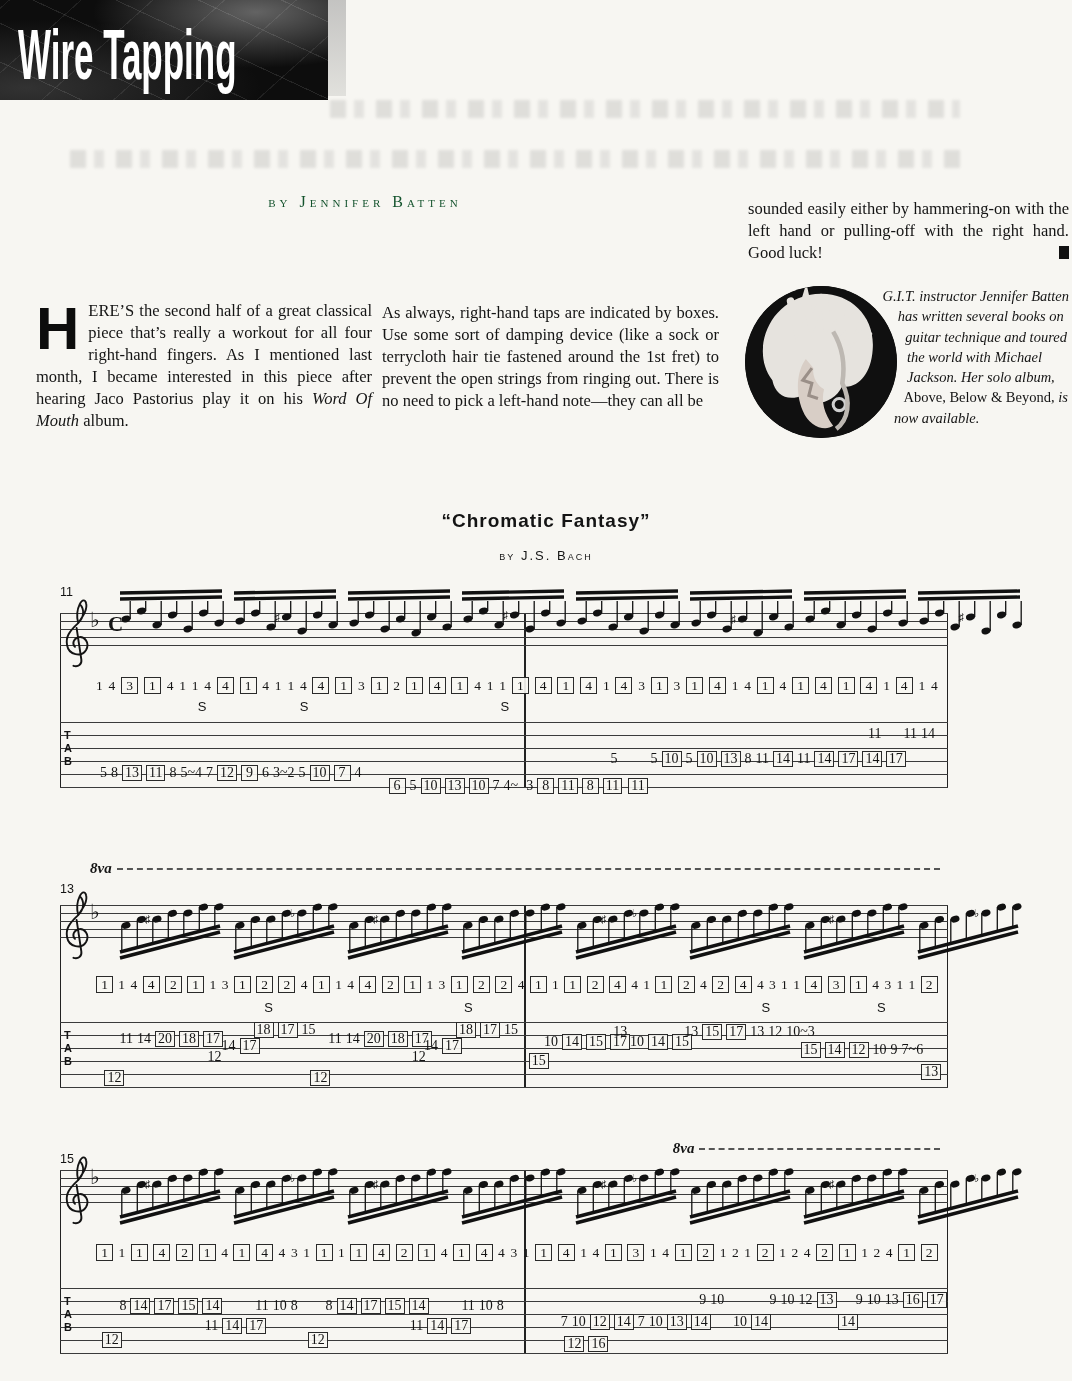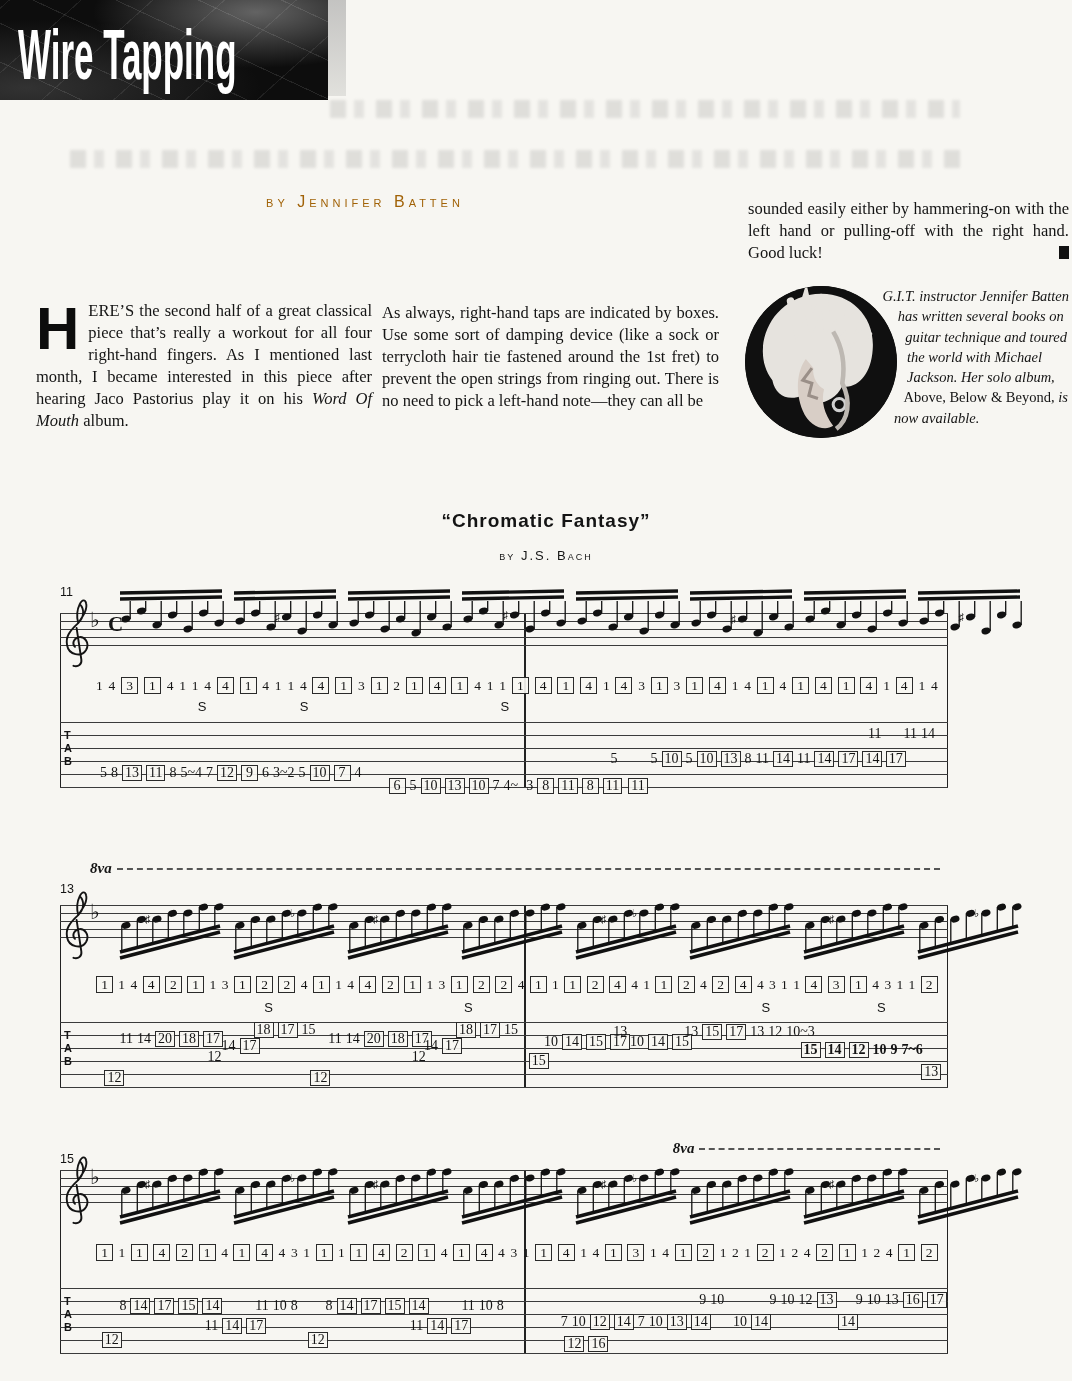--- a/index.html
+++ b/index.html
@@ -21,22 +21,22 @@
      background:linear-gradient(180deg,#9a9a9a,#cfcfcb);opacity:.55;}
   .ghost{position:absolute;height:18px;opacity:.13;filter:blur(1.6px);
      background:repeating-linear-gradient(90deg,#444 0 16px,transparent 16px 24px,#666 24px 34px,transparent 34px 46px);}
   .ghost.g1{left:330px;top:100px;width:630px;}
   .ghost.g2{left:70px;top:150px;width:890px;}
 
   
   .title-block{position:absolute;left:50px;top:180px;width:630px;text-align:center;}
   .title-block h1{margin:0;font-family:"Liberation Sans",sans-serif;font-weight:bold;
      font-size:34px;letter-spacing:-.5px;color:#0c0c0c;}
-  .byline{margin-top:13px;font-family:Liberation Sans, sans-serif;font-size:16px;
-     font-variant:small-caps;letter-spacing:4px;color:#a16207;}
+  .byline{margin-top:13px;font-family:Liberation Serif, serif;font-size:16px;
+     font-variant:small-caps;letter-spacing:4px;color:#14532d;}
   .col p{margin:0;font-size:16.5px;line-height:1.33;text-align:justify;}
   .colL{position:absolute;left:36px;top:300px;width:336px;}
   .colM{position:absolute;left:382px;top:302px;width:337px;}
   .colR{position:absolute;left:748px;top:198px;width:321px;}
   .dropcap{float:left;font-family:"Liberation Sans",sans-serif;font-weight:bold;
      font-size:60px;line-height:.82;padding:4px 9px 0 0;color:#0c0c0c;}
   .endmark{float:right;width:10px;height:13px;background:#111;margin:4px 0 0 8px;}
   .bio{position:absolute;left:745px;top:286px;width:330px;font-style:italic;
      font-size:14.5px;line-height:1.4;}
   .photo{float:left;width:152px;height:152px;border-radius:50%;overflow:hidden;
@@ -602,21 +602,21 @@
           <div class="tabgroup" style="left: 28.2%; top: 48px;"><span class="tok boxed">12</span></div>
           <div class="tabgroup" style="left: 30.2%; top: 9px;"><span class="tok">11</span><span class="tok">14</span><span class="tok boxed">20</span><span class="tok boxed">18</span><span class="tok boxed">17</span></div>
           <div class="tabgroup" style="left: 39.6%; top: 27px;"><span class="tok">12</span></div>
           <div class="tabgroup" style="left: 41%; top: 16px;"><span class="tok">14</span><span class="tok boxed">17</span></div>
           <div class="tabgroup" style="left: 44.6%; top: 0px;"><span class="tok boxed">18</span><span class="tok boxed">17</span><span class="tok">15</span></div>
           <div class="tabgroup" style="left: 52.8%; top: 31px;"><span class="tok boxed">15</span></div>
           <div class="tabgroup" style="left: 54.5%; top: 12px;"><span class="tok">10</span><span class="tok boxed">14</span><span class="tok boxed">15</span><span class="tok boxed">17</span></div>
           <div class="tabgroup" style="left: 62.3%; top: 2px;"><span class="tok">13</span></div>
           <div class="tabgroup" style="left: 64.2%; top: 12px;"><span class="tok">10</span><span class="tok boxed">14</span><span class="tok boxed">15</span></div>
           <div class="tabgroup" style="left: 70.3%; top: 2px;"><span class="tok">13</span><span class="tok boxed">15</span><span class="tok boxed">17</span><span class="tok">13</span><span class="tok">12</span><span class="tok">10~3</span></div>
-          <div class="tabgroup" style="left: 83.4%; top: 20px; font-weight: bold;"><span class="tok boxed">15</span><span class="tok boxed">14</span><span class="tok boxed">12</span><span class="tok">10</span><span class="tok">9</span><span class="tok">7~6</span></div>
+          <div class="tabgroup" style="left: 83.4%; top: 20px;"><span class="tok boxed">15</span><span class="tok boxed">14</span><span class="tok boxed">12</span><span class="tok">10</span><span class="tok">9</span><span class="tok">7~6</span></div>
           <div class="tabgroup" style="left: 97%; top: 42px;"><span class="tok boxed">13</span></div>
         </div>
     </div>
   </div>
 
   <div class="system sys3">
     <div class="ottava">
         <span>8va</span>
         <span class="dash"></span>
       </div>

